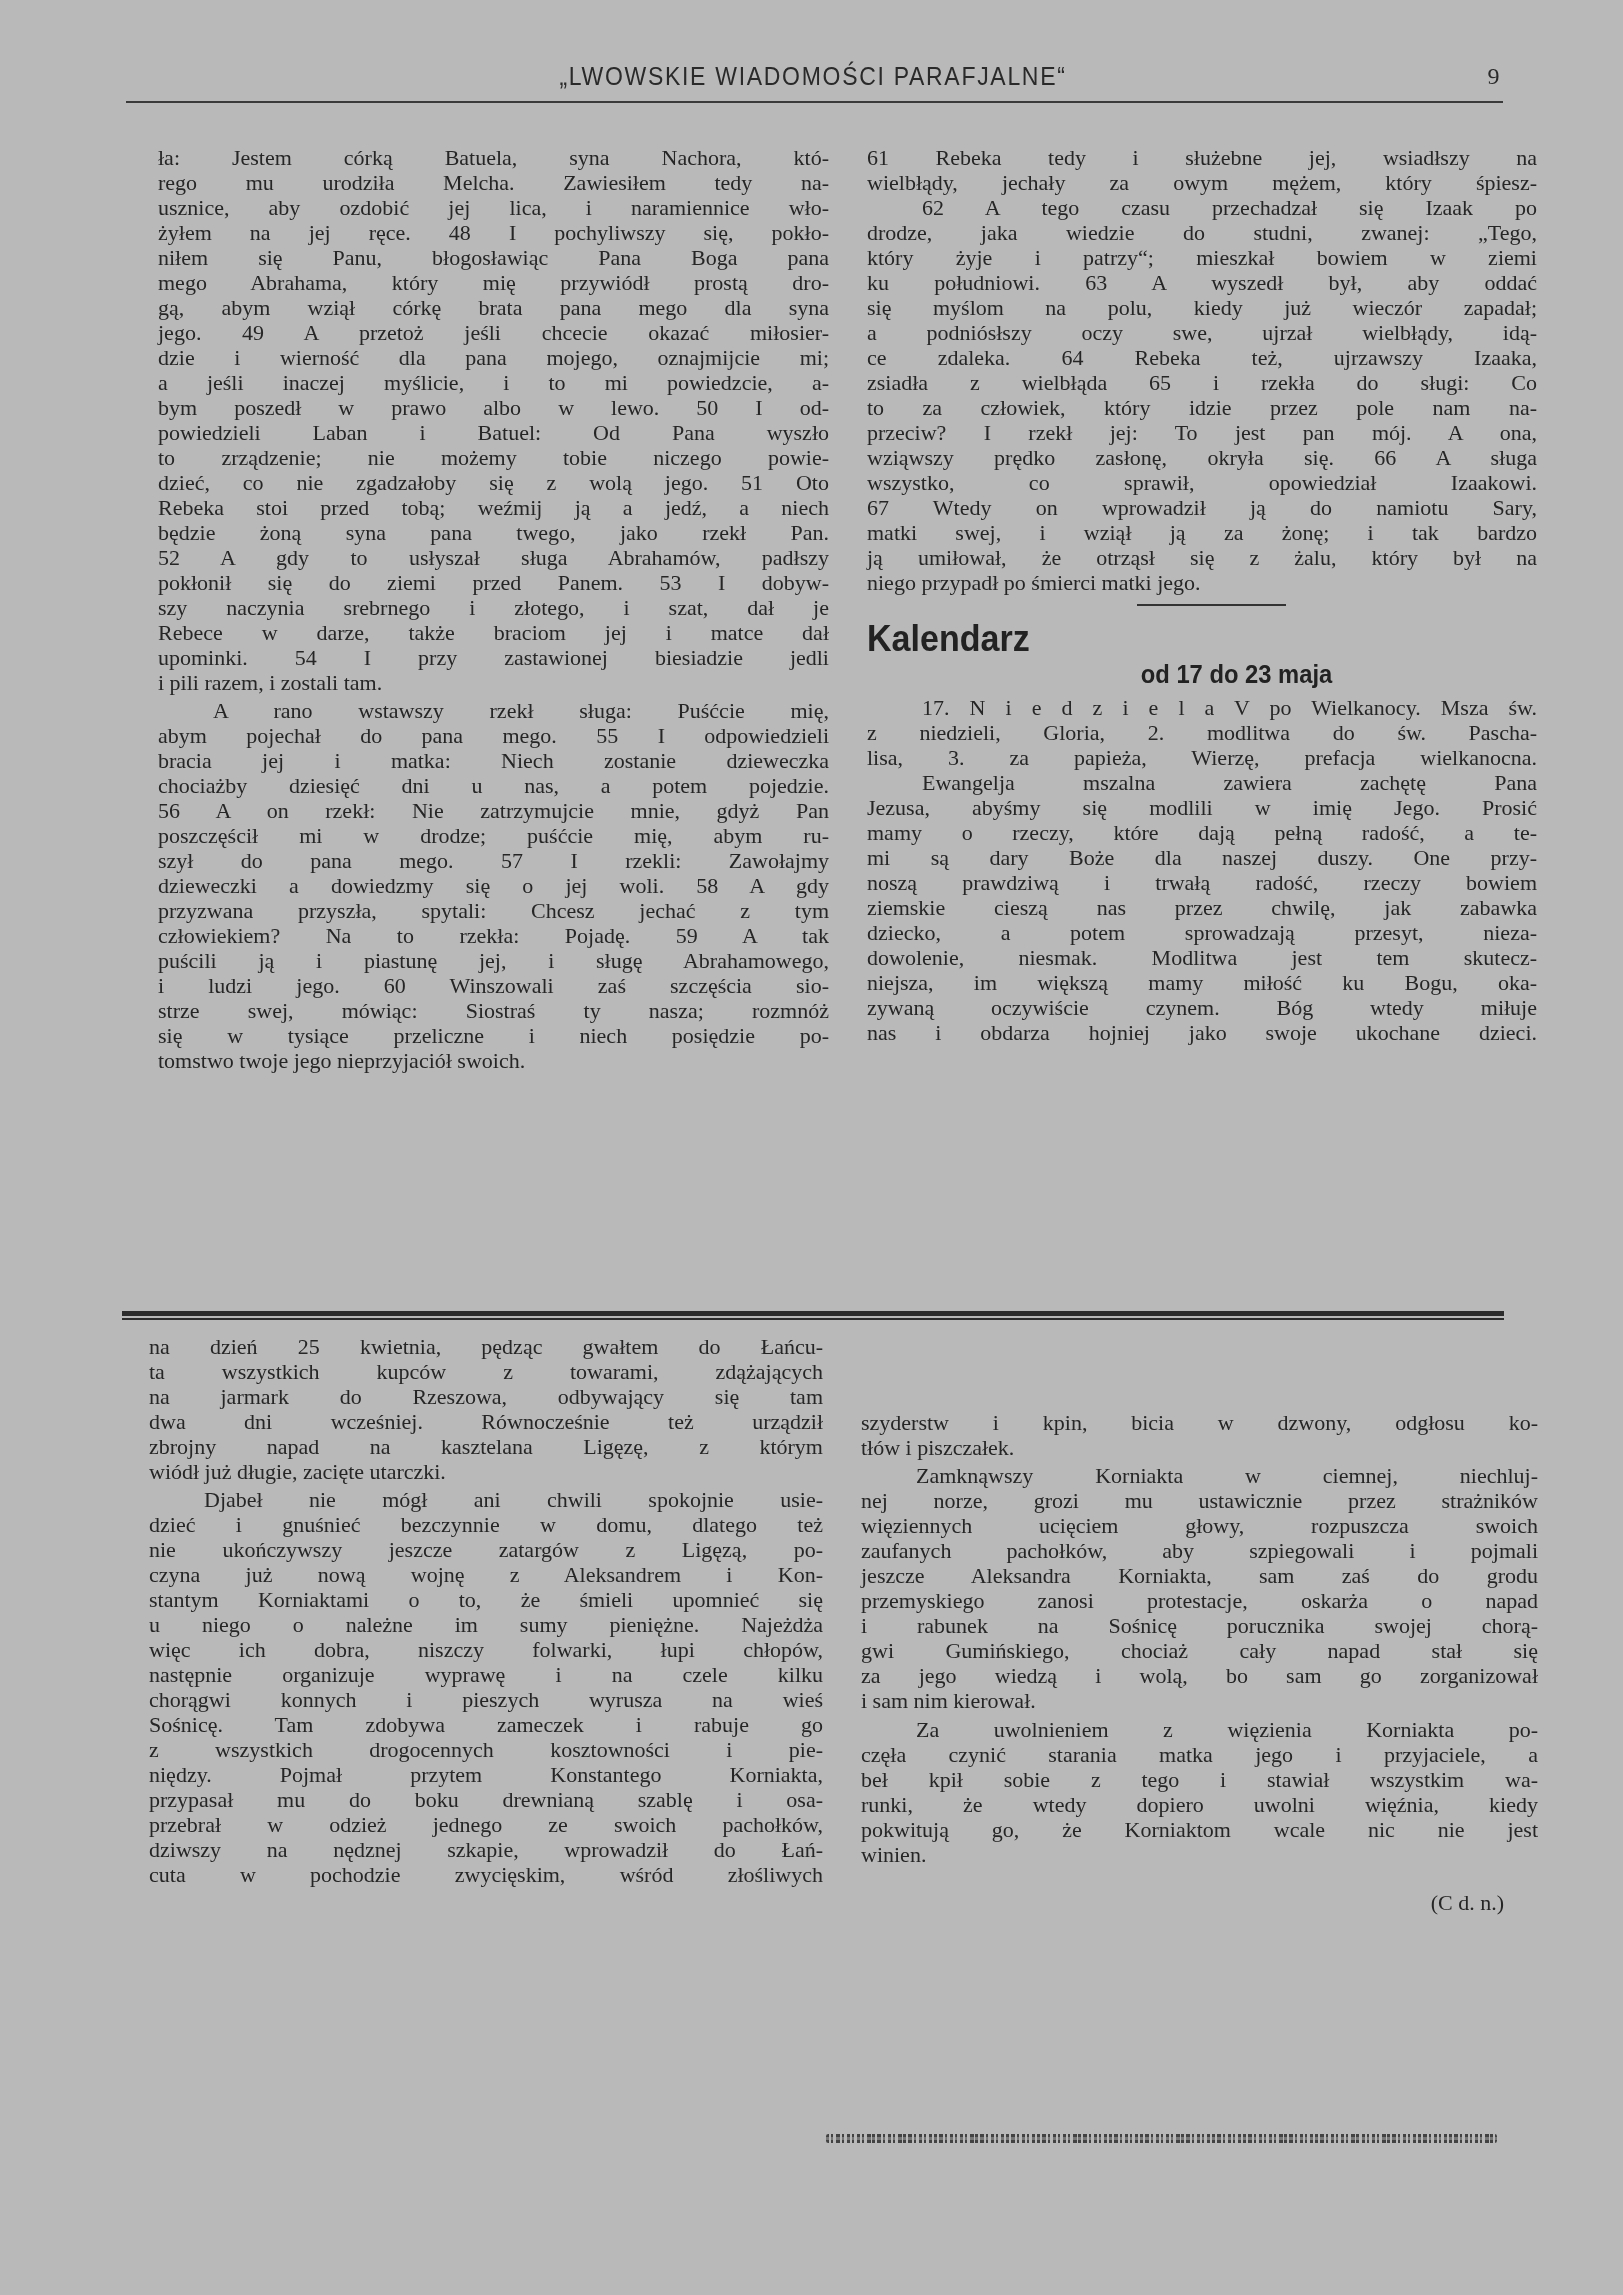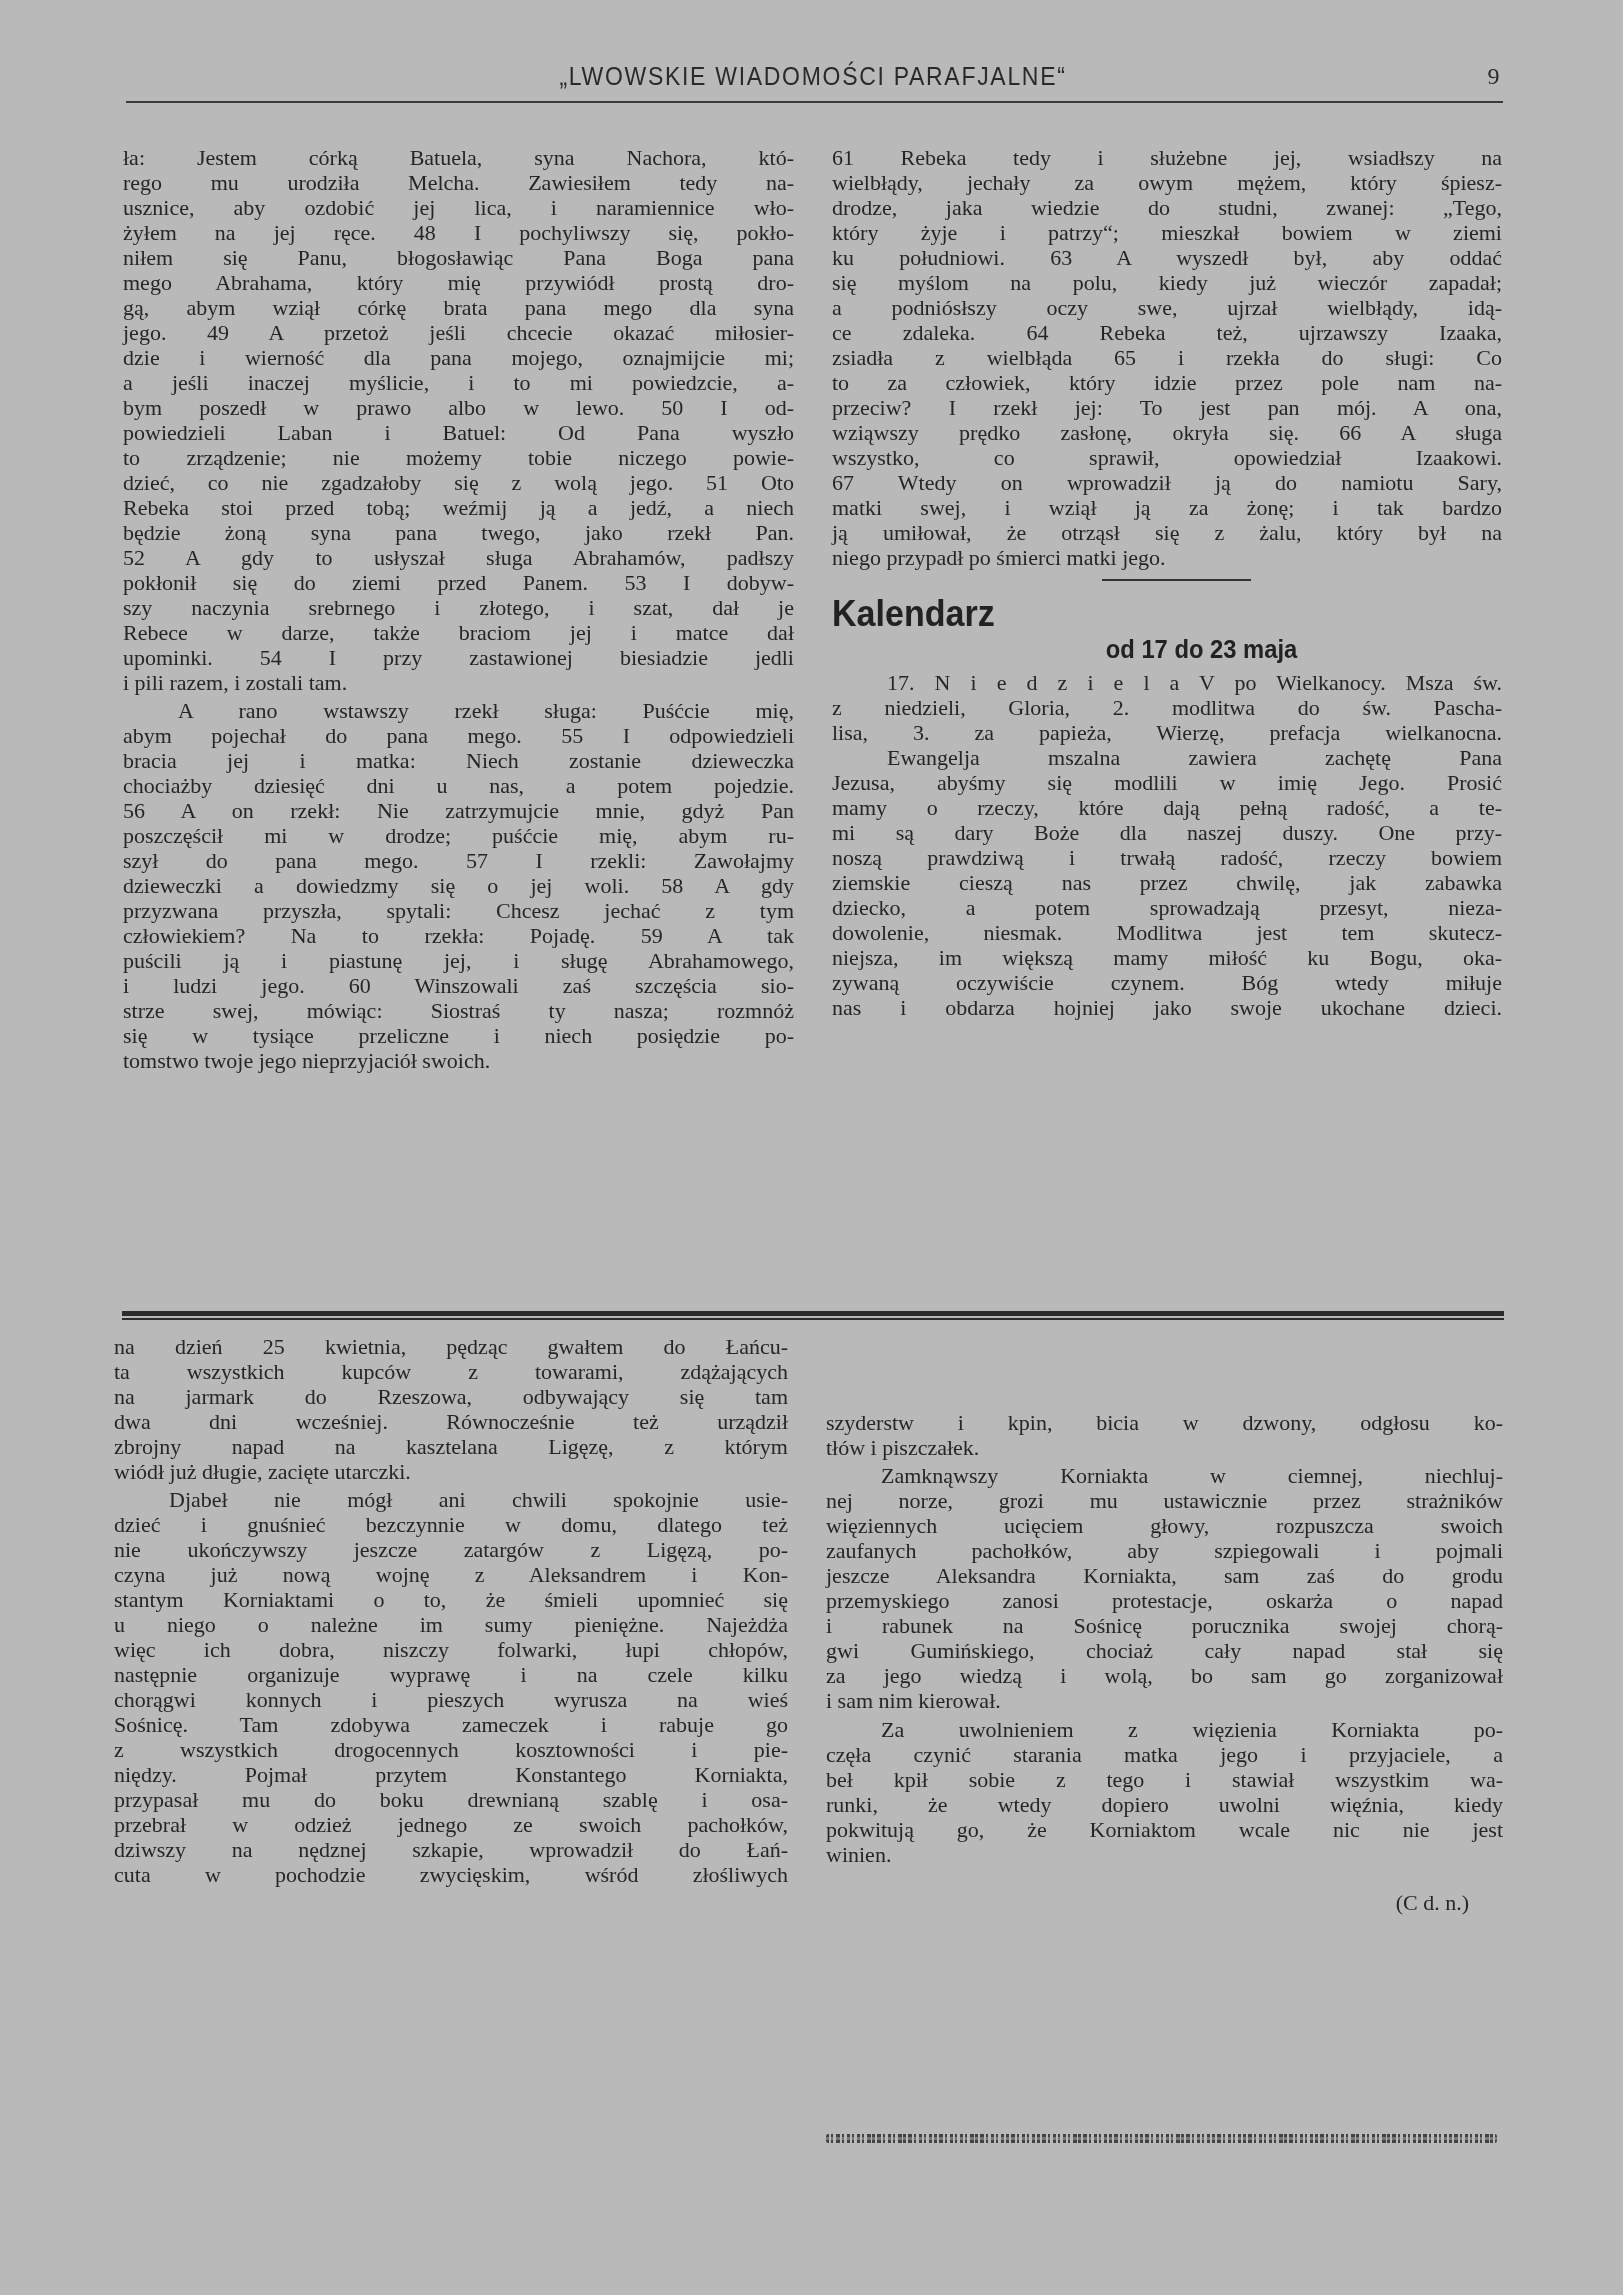--- a/index.html
+++ b/index.html
@@ -20,20 +20,21 @@
   }
   .header-pagenum {
     position:absolute; right:3.4px; top:0;
     font-size:24px; color:#2a2a2a;
   }
   .rule-top {
     position:absolute; left:126px; top:101px; width:1377px; height:2.3px; background:#3a3a3a;
   }
   .col {
     position:absolute;
+    margin-left:35px;
   }
   .line {
     display:block;
     font-size:22px;
     line-height:25px;
     height:25px;
     text-align:justify;
     text-align-last:justify;
     white-space:nowrap;
     overflow:visible;
@@ -135,20 +136,21 @@
       <span class="line last">tomstwo twoje jego nieprzyjaciół swoich.</span>
     </div>
 </div>
 
 <div class="col top-right">
   <div>
       <span class="line">61 Rebeka tedy i służebne jej, wsiadłszy na</span>
       <span class="line">wielbłądy, jechały za owym mężem, który śpiesz-</span>
     </div>
   <div>
+      <span class="line indent">62 A tego czasu przechadzał się Izaak po</span>
       <span class="line">drodze, jaka wiedzie do studni, zwanej: „Tego,</span>
       <span class="line">który żyje i patrzy“; mieszkał bowiem w ziemi</span>
       <span class="line">ku południowi. 63 A wyszedł był, aby oddać</span>
       <span class="line">się myślom na polu, kiedy już wieczór zapadał;</span>
       <span class="line">a podniósłszy oczy swe, ujrzał wielbłądy, idą-</span>
       <span class="line">ce zdaleka. 64 Rebeka też, ujrzawszy Izaaka,</span>
       <span class="line">zsiadła z wielbłąda 65 i rzekła do sługi: Co</span>
       <span class="line">to za człowiek, który idzie przez pole nam na-</span>
       <span class="line">przeciw? I rzekł jej: To jest pan mój. A ona,</span>
       <span class="line">wziąwszy prędko zasłonę, okryła się. 66 A sługa</span>

